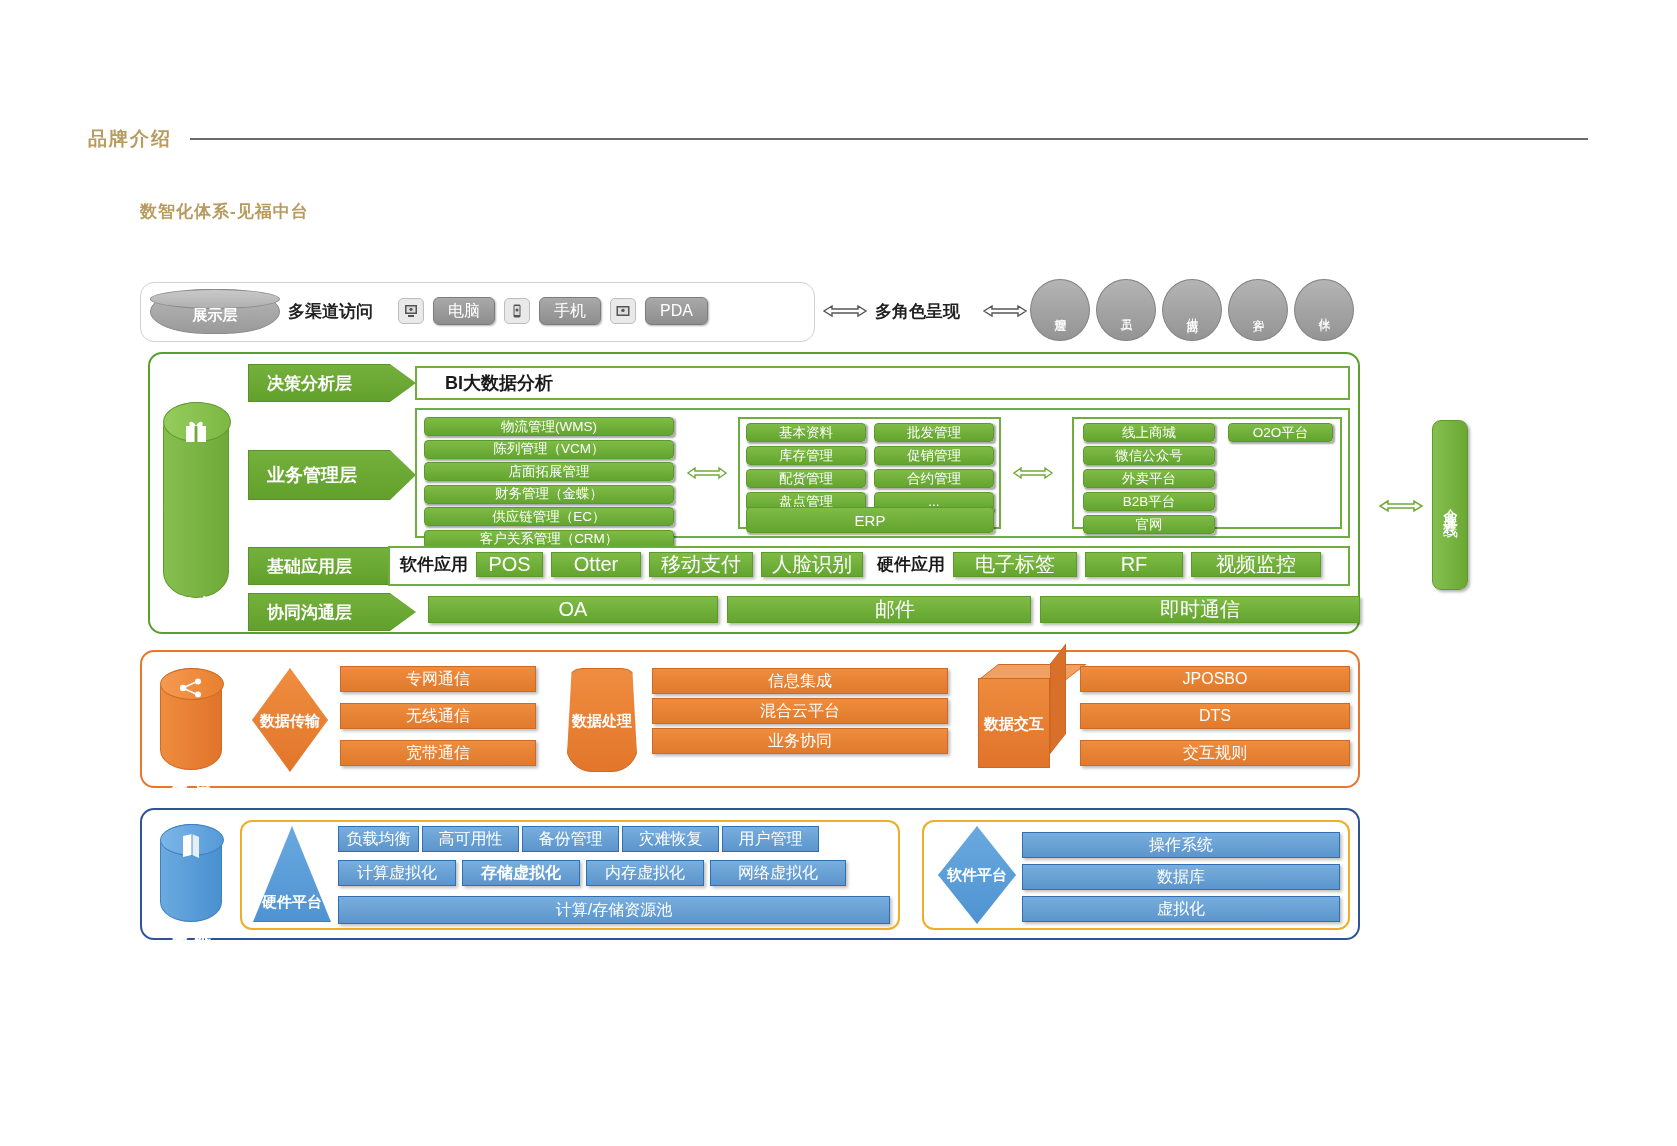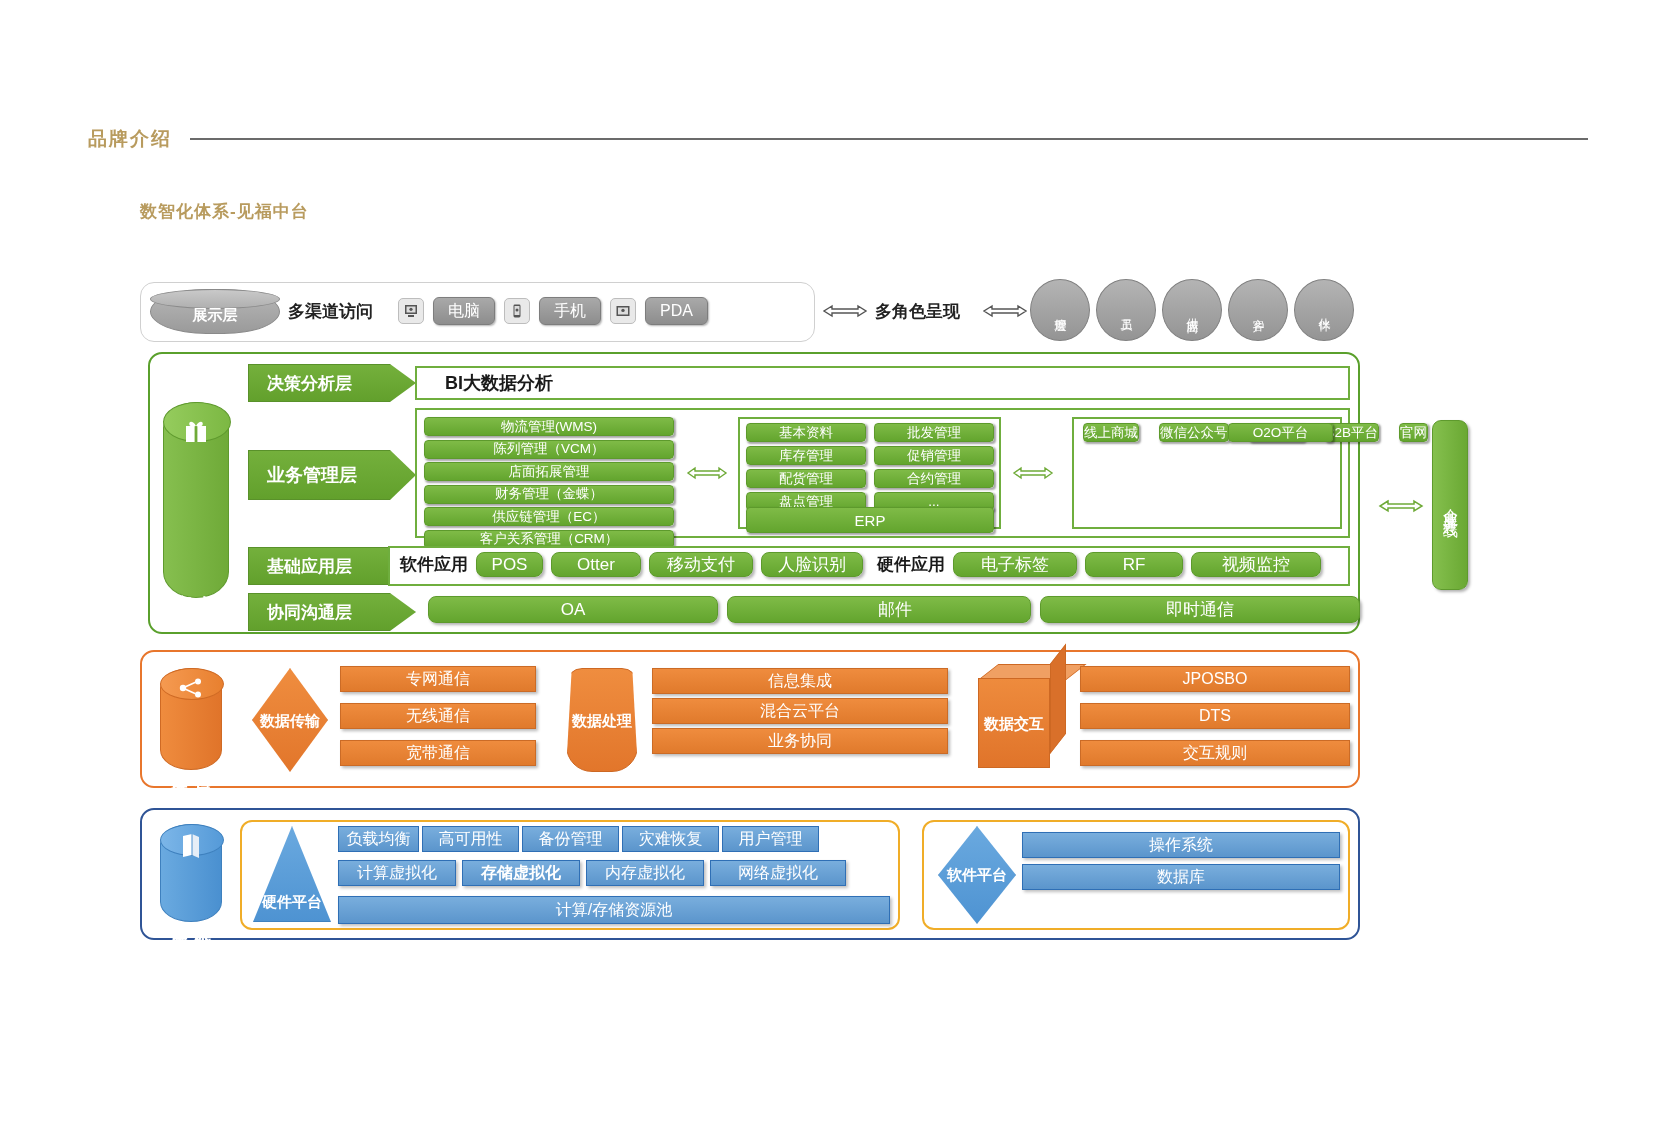--- a/index.html
+++ b/index.html
@@ -83,23 +83,23 @@
   .gbox { position:absolute; border:2px solid #6fae3e; background:#fff; }
   .gpill {
     height:19px; border-radius:4px;
     background:linear-gradient(#7fbb47,#63a52e); border:1px solid #5d9a2c;
     color:#fff; font-size:13.5px; display:flex; align-items:center; justify-content:center;
     box-shadow:1.5px 1.5px 2px rgba(0,0,0,.35); white-space:nowrap;
   }
   .gpill.tall{ height:26px; font-size:15px; }
 
   .bigpill {
-    height:25px; border-radius:8px;
+    height:25px; border-radius:0;
     background:linear-gradient(#7fbb47,#63a52e); border:1px solid #5d9a2c;
-    color:#fff; font-size:17px; display:flex; align-items:center; justify-content:center;
+    color:#fff; font-size:20px; display:flex; align-items:center; justify-content:center;
     box-shadow:2px 2px 3px rgba(0,0,0,.3);
   }
 
   .bi-box {
     position:absolute; left:415px; top:366px; width:935px; height:34px;
     border:2px solid #6fae3e; background:#fff; display:flex; align-items:center; padding-left:28px;
     font-size:18px; font-weight:bold; color:#1a1a1a;
   }
 
   .esb {
@@ -325,21 +325,21 @@
 </div>
 <div class="gpill tall" style="position:absolute;left:746px;top:507px;width:248px;">ERP</div>
 
 <div class="dbl-arrow" style="position:absolute;left:1012px;top:465px;">
   <svg width="42" height="16" viewBox="0 0 42 16">
       <path d="M9 3 L2 8 L9 13 L9 10 L33 10 L33 13 L40 8 L33 3 L33 6 L9 6 Z" fill="none" stroke="#6faa38" stroke-width="1.4"></path>
     </svg>
 </div>
 
 <div class="gbox" style="left:1072px;top:417px;width:270px;height:112px;"></div>
-<div class="rowflex" style="left:1083px;top:423px;width:132px;gap:20px;">
+<div class="rowflex" style="left:1083px;top:423px;width:132px;flex-direction:column;gap:4px;">
   <div class="gpill">线上商城</div>
   <div class="gpill">微信公众号</div>
   <div class="gpill">外卖平台</div>
   <div class="gpill">B2B平台</div>
   <div class="gpill">官网</div>
 </div>
 <div class="gpill" style="position:absolute;left:1228px;top:423px;width:105px;">O2O平台</div>
 
 <div class="chev" style="left:248px;top:547px;width:168px;">基础应用层</div>
 <div class="gbox" style="left:388px;top:546px;width:962px;height:40px;"></div>
@@ -447,13 +447,14 @@
   <div class="bbar" style="width:136px;">网络虚拟化</div>
 </div>
 
 <div class="bbar" style="position:absolute;left:338px;top:896px;width:552px;height:28px;">计算/存储资源池</div>
 
 <div class="ybox" style="left:922px;top:820px;width:428px;height:110px;"></div>
 <div class="dia-blue" style="left:938px;top:826px;">软件平台</div>
 <div class="rowflex" style="left:1022px;top:832px;width:318px;flex-direction:column;gap:6px;">
   <div class="bbar">操作系统</div>
   <div class="bbar">数据库</div>
+  <div class="bbar">虚拟化</div>
 </div>
 
 </body></html>

